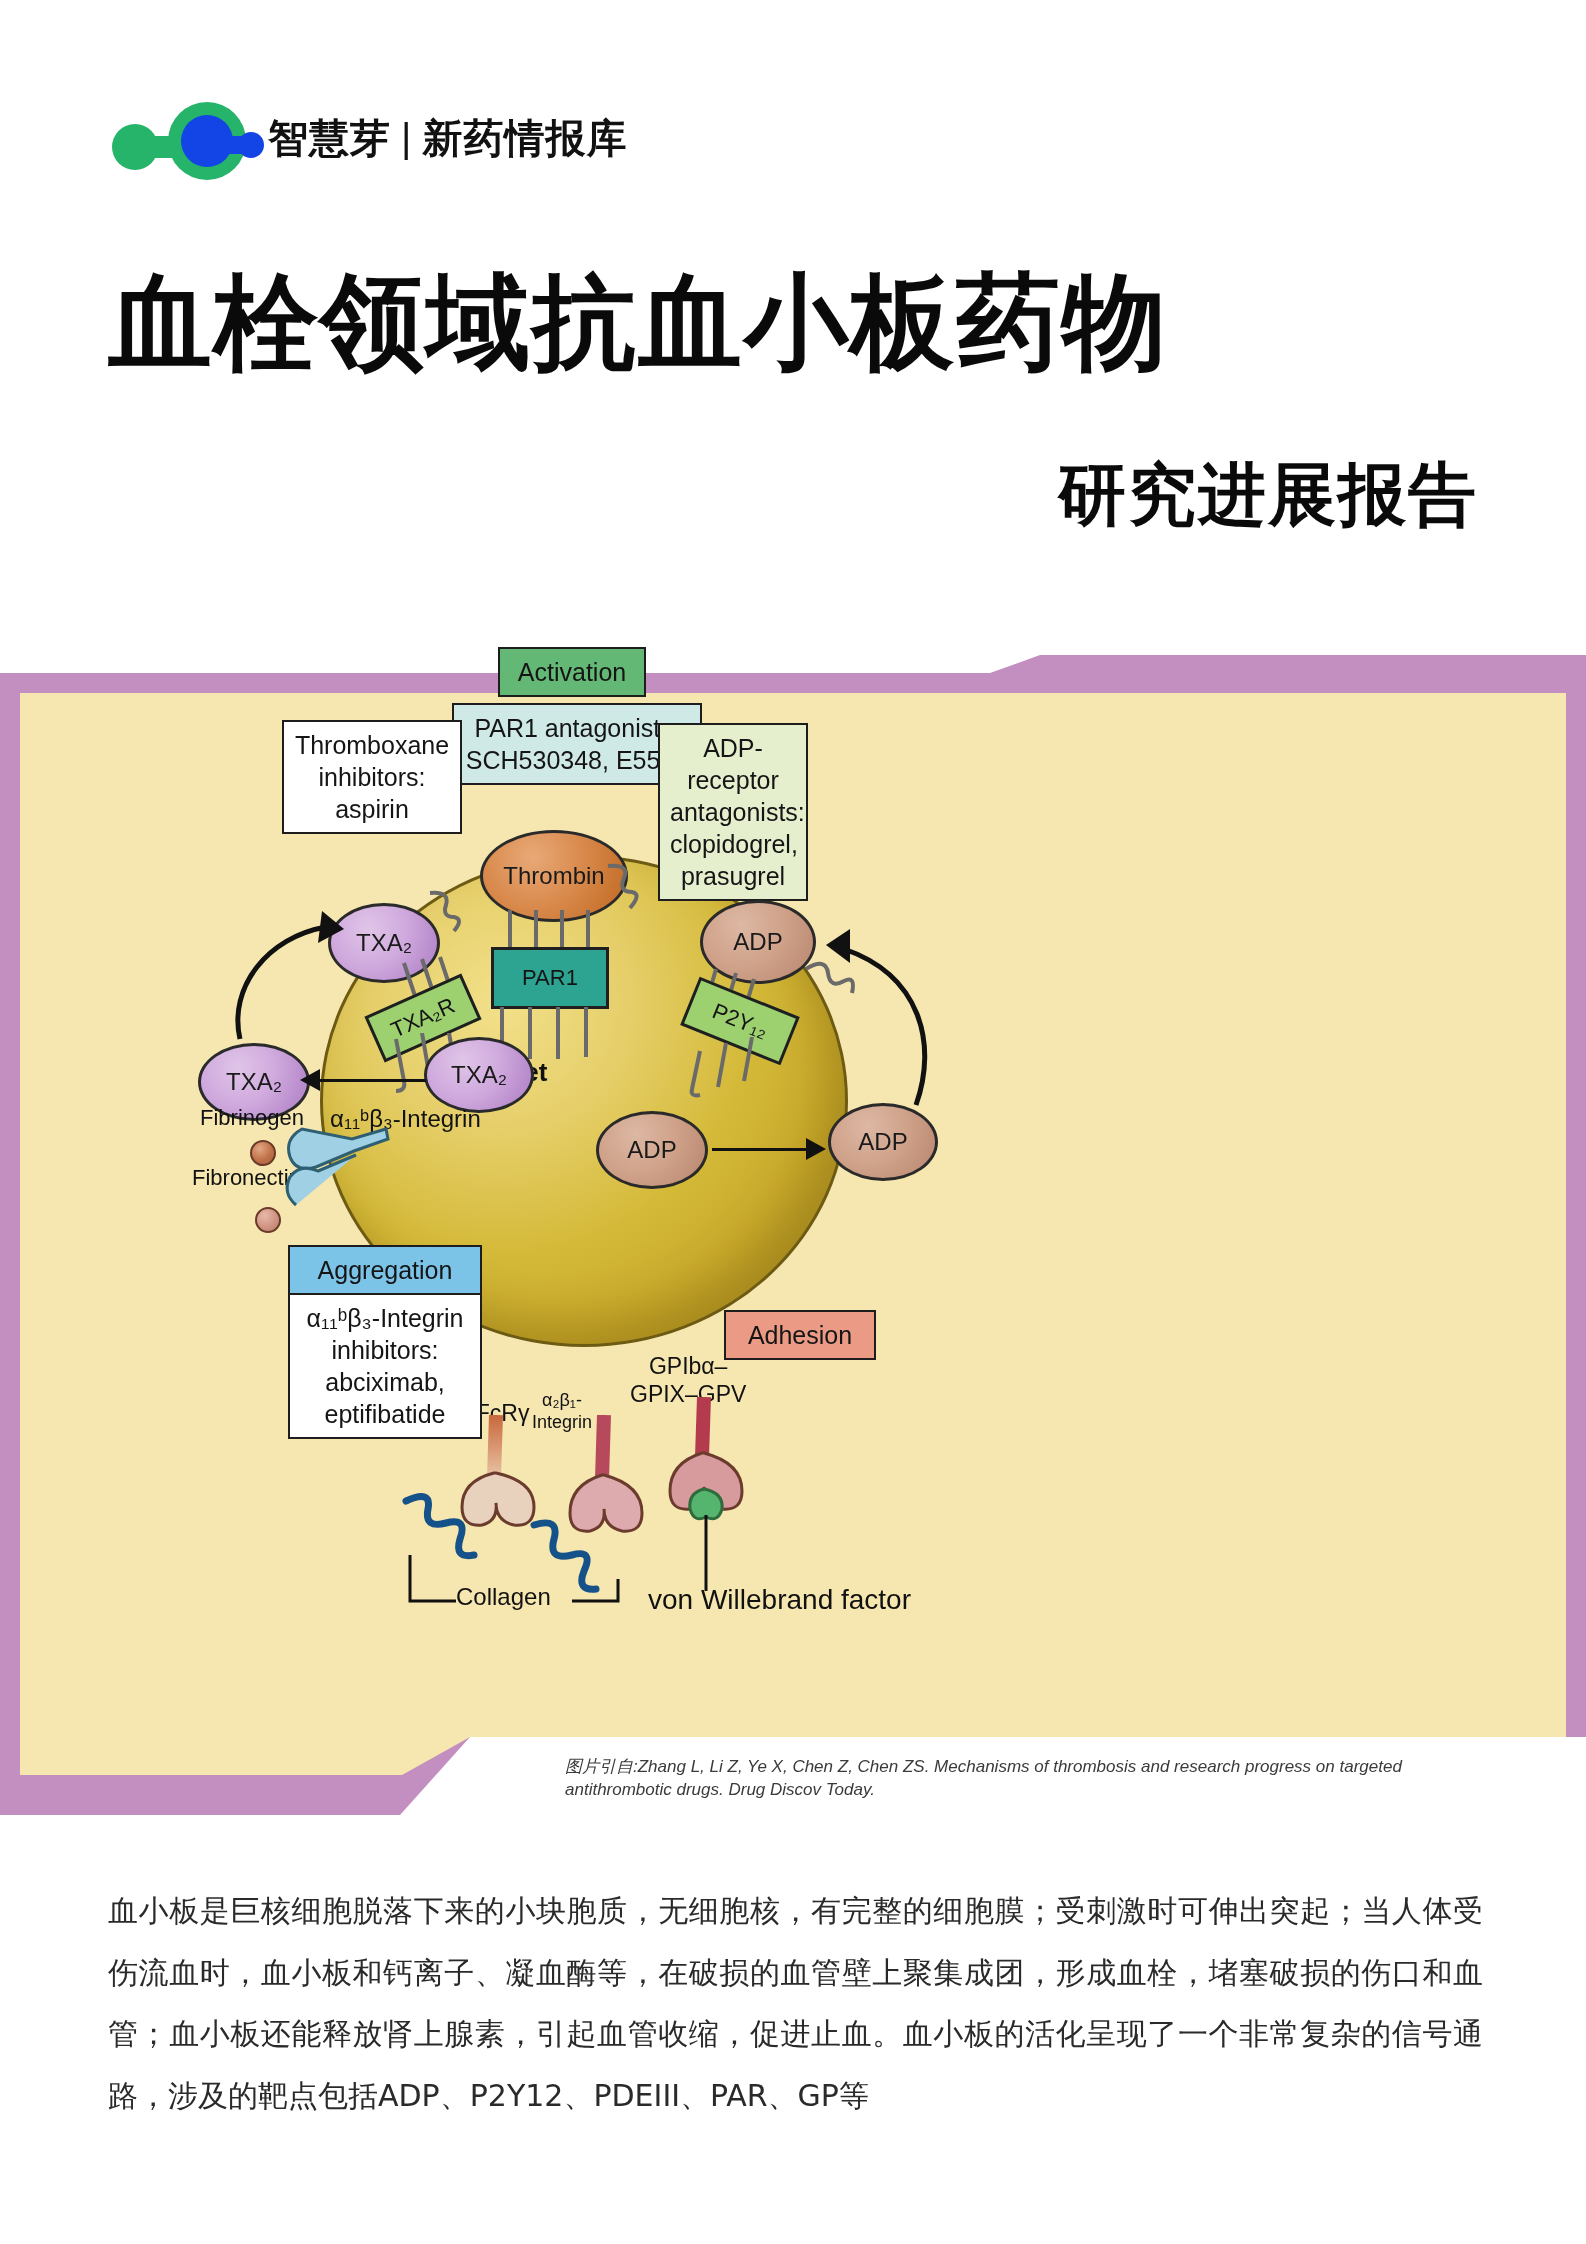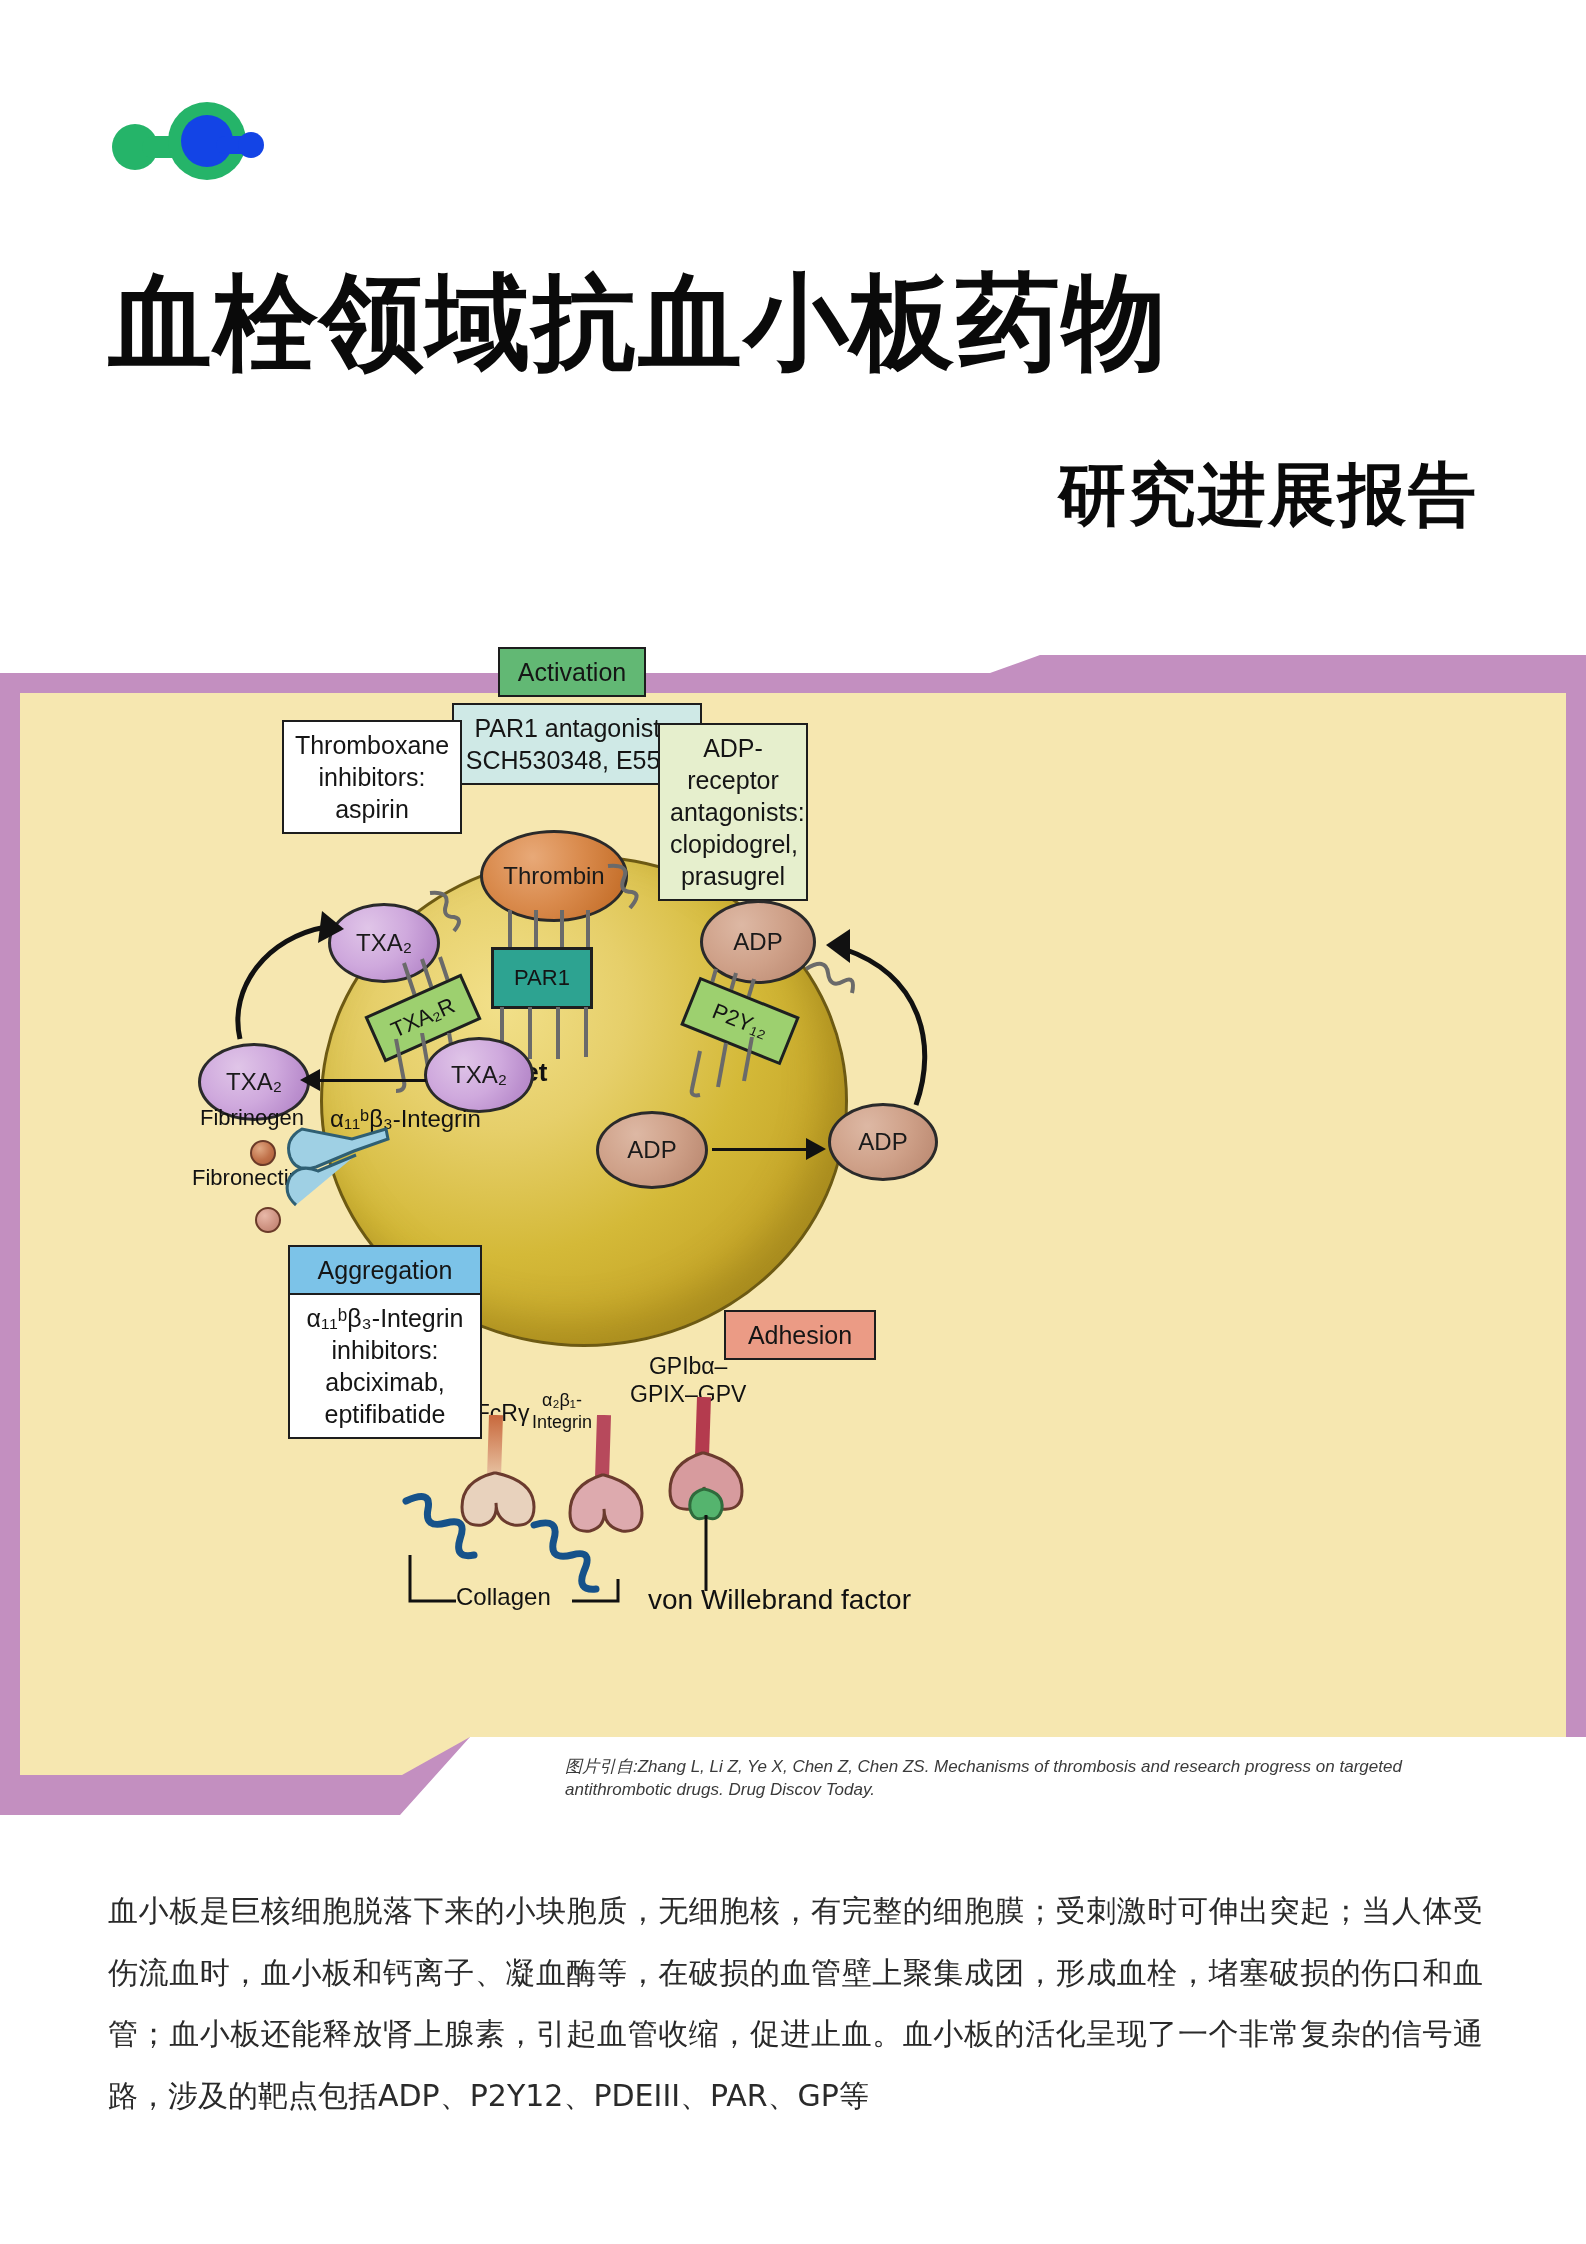--- a/index.html
+++ b/index.html
@@ -167,20 +167,23 @@
 
 <div class="logo-row">
   <div class="logo-mark">
     <div class="lm-dot lm-g1"></div>
     <div class="lm-bar1"></div>
     <div class="lm-dot lm-g2"></div>
     <div class="lm-dot lm-b1"></div>
     <div class="lm-bar2"></div>
     <div class="lm-dot lm-b2"></div>
   </div>
+  <div class="logo-text">
+    <span>智慧芽</span><span class="logo-sep">|</span><span>新药情报库</span>
+  </div>
 </div>
 
 <div class="title-main">血栓领域抗血小板药物</div>
 <div class="title-sub">研究进展报告</div>
 
 <div class="figure-wrap">
   <div class="fig-purple"></div>
   <div class="fig-cream"></div>
 
   <div class="fig-inner">
@@ -204,21 +207,21 @@
 
     <div class="ell orange" style="left:480px; top:175px; width:148px; height:92px; font-size:24px;">Thrombin</div>
     <svg class="stalk" style="left:500px; top:255px;" width="110" height="46">
       <g stroke="#6a6a6a" stroke-width="4" fill="none">
         <path d="M10 0 L10 44"></path>
           <path d="M36 0 L36 44"></path>
           <path d="M62 0 L62 44"></path>
           <path d="M88 0 L88 44"></path>
       </g>
     </svg>
-    <div class="recept teal" style="left:491px; top:292px; width:102px; height:62px;">PAR1</div>
+    <div class="recept teal" style="left:491px; top:292px; width:118px; height:62px;">PAR1</div>
     <svg class="stalk" style="left:490px; top:352px;" width="120" height="62">
       <g stroke="#6a6a6a" stroke-width="4" fill="none">
         <path d="M12 0 L12 46 Q12 56 4 56"></path>
           <path d="M40 0 L40 52"></path>
           <path d="M68 0 L68 52"></path>
           <path d="M96 0 L96 50"></path>
       </g>
     </svg>
 
     <div class="ell purple" style="left:328px; top:248px; width:112px; height:80px;">TXA₂</div>

